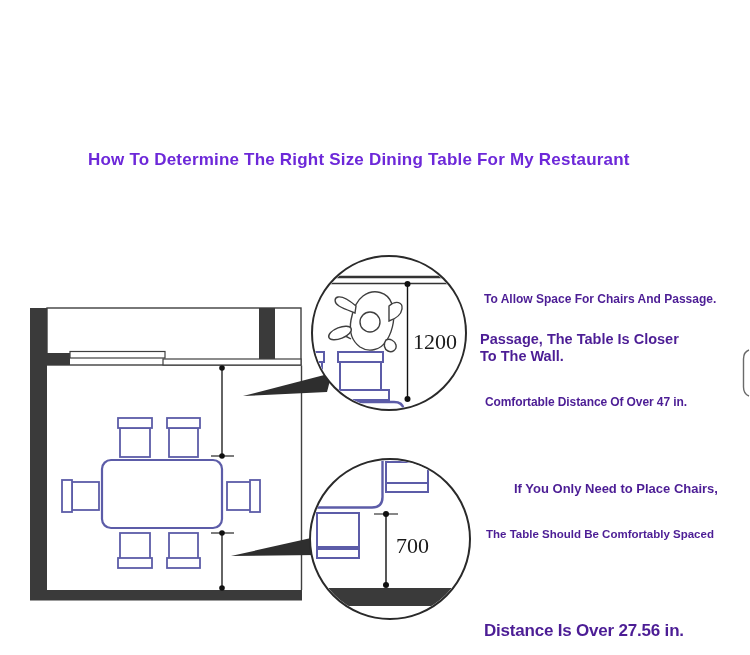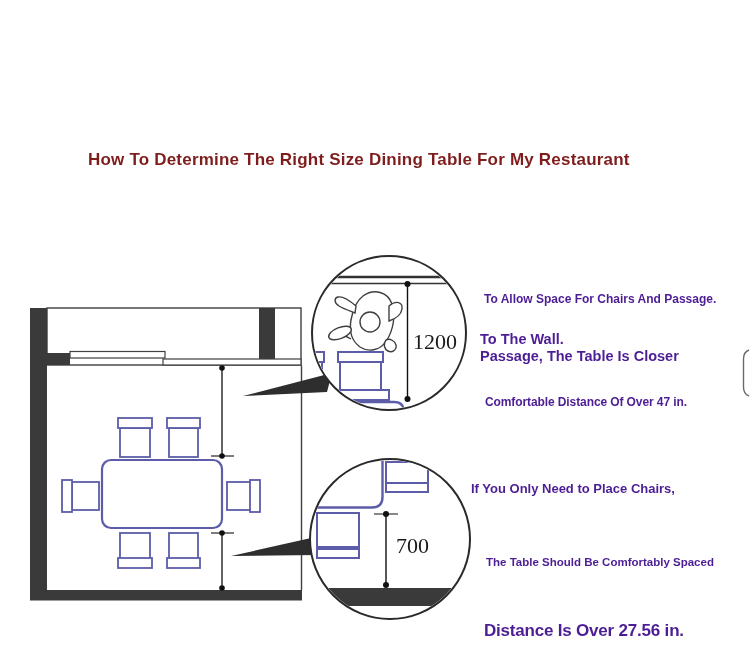--- a/index.html
+++ b/index.html
@@ -3,44 +3,44 @@
 <meta charset="utf-8">
 <style>
   html,body{margin:0;padding:0;}
   body{
     width:750px;height:655px;position:relative;background:#ffffff;
     font-family:"Liberation Sans", sans-serif;color:#2b2b2b;overflow:hidden;
   }
   .abs{position:absolute;}
   .title{
     left:88px;top:150px;width:560px;
-    font-size:17px;font-weight:600;letter-spacing:.2px;color:#7f1d1d;
+    font-size:17px;font-weight:600;letter-spacing:.2px;color:#6d28d9;
     white-space:nowrap;
   }
   .note{white-space:nowrap;color:#4c1d95;}
   .note-small-top{left:484px;top:292px;font-size:12px;font-weight:600;}
   .note-med-top{left:480px;top:331px;font-size:14.5px;font-weight:700;line-height:17px;}
   .note-large-top{left:485px;top:395px;font-size:12px;font-weight:700;letter-spacing:-.1px;}
-  .note-small-bot{left:471px;top:481px;font-size:13px;font-weight:600;}
-  .note-med-bot{left:486px;top:528px;font-size:11.5px;font-weight:600;line-height:12.5px;margin-top:28px;}
+  .note-small-bot{left:514px;top:481px;font-size:13px;font-weight:600;}
+  .note-med-bot{left:486px;top:528px;font-size:11.5px;font-weight:600;line-height:12.5px;}
   .note-large-bot{left:484px;top:581px;font-size:17px;font-weight:700;letter-spacing:-.2px;margin-top:40px;}
   svg text.dim{
     font-family:"Liberation Serif", serif;
     font-size:22px;fill:#1a1a1a;
   }
 </style>
 </head>
 <body>
 
 <div class="abs title">How To Determine The Right Size Dining Table For My Restaurant</div>
 
 <div class="abs note note-small-top">To Allow Space For Chairs And Passage.</div>
 <div class="abs note note-med-top">
+  <div>Passage, The Table Is Closer</div>
   <div>To The Wall.</div>
-  <div>Passage, The Table Is Closer</div>
 </div>
 <div class="abs note note-large-top">Comfortable Distance Of Over 47 in.</div>
 
 <div class="abs note note-small-bot">If You Only Need to Place Chairs,</div>
 <div class="abs note note-med-bot">
   <div>The Table Should Be Comfortably Spaced</div>
 </div>
 <div class="abs note note-large-bot">Distance Is Over 27.56 in.</div>
 
 <svg class="abs" style="left:0;top:0" width="750" height="655" viewBox="0 0 750 655">

